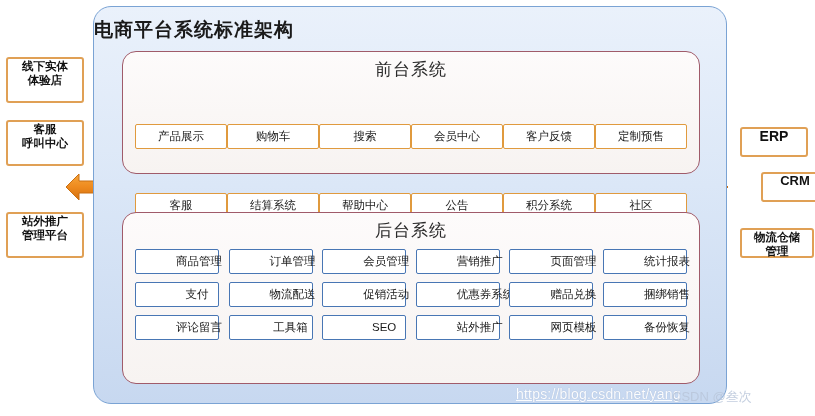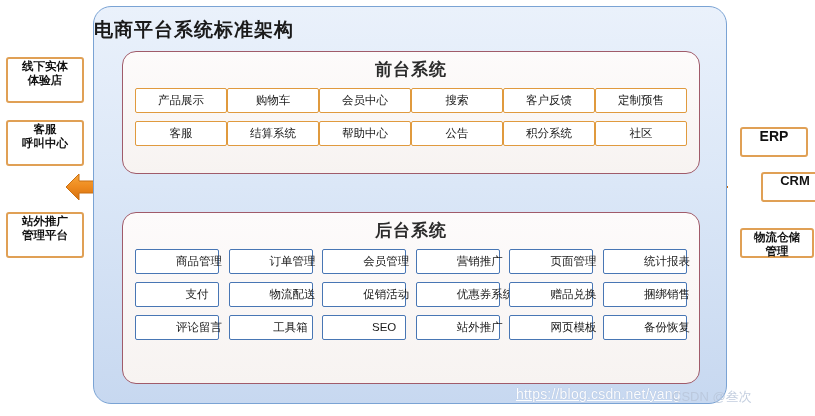--- a/index.html
+++ b/index.html
@@ -20,34 +20,34 @@
 
   
   .panel{
     position:absolute;border:1.5px solid #a05b6a;border-radius:14px;
     background:linear-gradient(180deg,#fdfbfb 0%,#f7f3f1 100%);
     box-sizing:border-box;
   }
   #frontend-panel{left:28px;top:44px;width:578px;height:123px;}
   #backend-panel{left:28px;top:205px;width:578px;height:172px;}
   .panel-title{
-    text-align:center;font-size:17px;font-weight:bold;color:#2b2b2b;
+    text-align:center;font-size:17px;font-weight:normal;color:#2b2b2b;
     margin-top:6px;letter-spacing:1px;
   }
 
   .row{display:flex;justify-content:space-between;padding:0 12px;margin-top:7px;}
   .row.tight{margin-top:8px;}
 
   
   .chip{
     box-sizing:border-box;height:25px;line-height:23px;text-align:center;
     font-size:11.5px;color:#1a1a1a;background:#ffffff;
     border-radius:2px;white-space:nowrap;
   }
-  .chip.fe{border:1.6px solid #e09a3e;width:112px;}
+  .chip.fe{border:1.6px solid #e09a3e;width:112px;margin-top:36px;}
   .chip.be{border:1.6px solid #4876b4;width:84px;padding-left:40px;}
 
   
   .side-box{
     position:absolute;box-sizing:border-box;background:#ffffff;
     border:2px solid #e0a055;border-radius:3px;
     display:flex;align-items:flex-start;justify-content:center;
     text-align:center;font-size:11.5px;color:#111;line-height:14px;
     font-weight:bold;
   }
@@ -137,22 +137,22 @@
 </div>
 
 <div id="platform-container">
   <div id="platform-title">电商平台系统标准架构</div>
 
   <div class="panel" id="frontend-panel">
     <div class="panel-title">前台系统</div>
     <div class="row">
       <div class="chip fe">产品展示</div>
       <div class="chip fe">购物车</div>
+      <div class="chip fe">搜索</div>
       <div class="chip fe">会员中心</div>
-      <div class="chip fe">搜索</div>
       <div class="chip fe">客户反馈</div>
       <div class="chip fe">定制预售</div>
     </div>
     <div class="row tight">
       <div class="chip fe">客服</div>
       <div class="chip fe">结算系统</div>
       <div class="chip fe">帮助中心</div>
       <div class="chip fe">公告</div>
       <div class="chip fe">积分系统</div>
       <div class="chip fe">社区</div>

